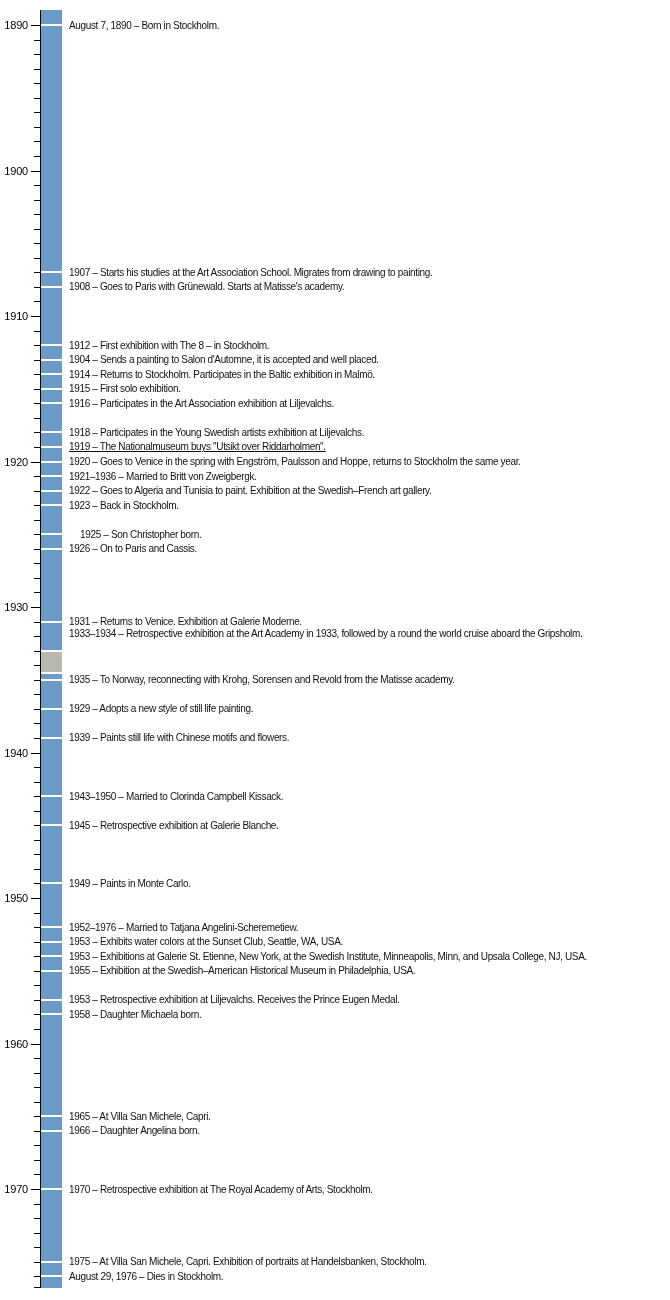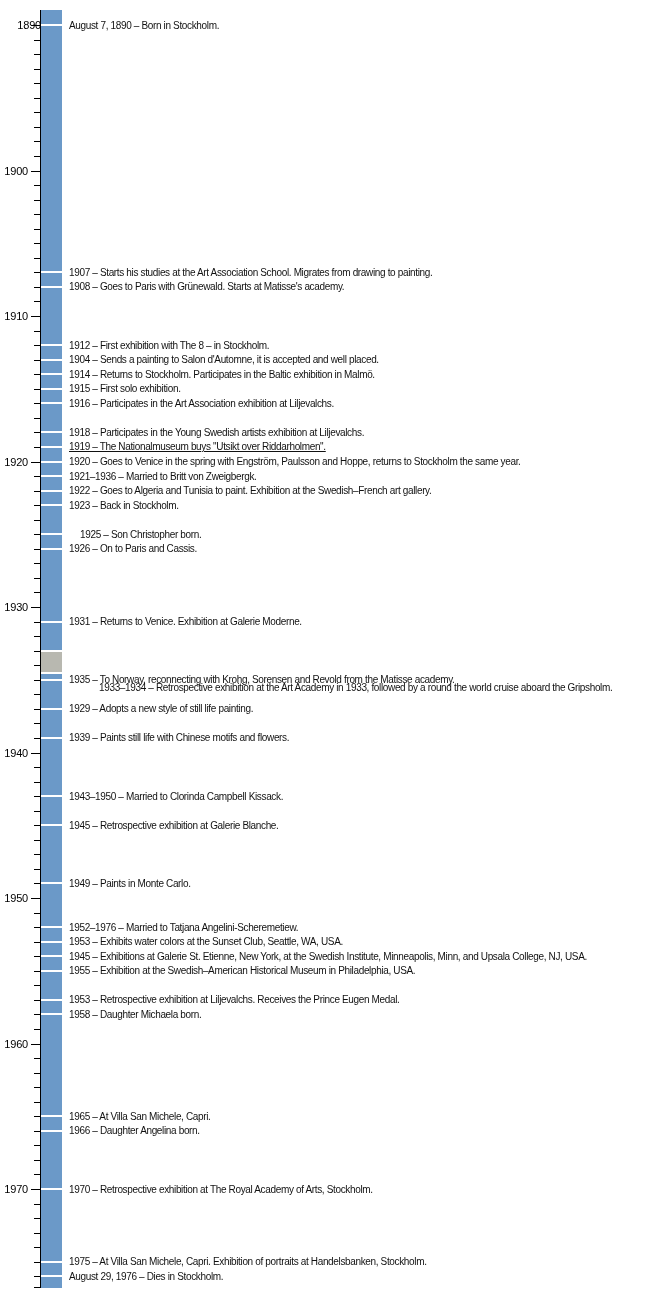--- a/index.html
+++ b/index.html
@@ -97,21 +97,21 @@
       <div class="event-line" style="top: 988.85px; background: rgb(255, 255, 255);"></div>
       <div class="event-line" style="top: 1003.4px; background: rgb(255, 255, 255);"></div>
       <div class="event-line" style="top: 1105.25px; background: rgb(255, 255, 255);"></div>
       <div class="event-line" style="top: 1119.8px; background: rgb(255, 255, 255);"></div>
       <div class="event-line" style="top: 1178px; background: rgb(255, 255, 255);"></div>
       <div class="event-line" style="top: 1250.75px; background: rgb(255, 255, 255);"></div>
       <div class="event-line" style="top: 1265.3px; background: rgb(255, 255, 255);"></div>
     </div>
     <div class="axis-line" style="left: 40px; top: 10px; height: 1278px;"></div>
     <div class="tick" style="left: 31px; top: 25px; width: 10px;"></div>
-    <div class="year-label" style="top: 19px; margin-left: 13px;">1890</div>
+    <div class="year-label" style="top: 19px;">1890</div>
     <div class="tick" style="left: 34px; top: 40px; width: 7px;"></div>
     <div class="tick" style="left: 34px; top: 54px; width: 7px;"></div>
     <div class="tick" style="left: 34px; top: 69px; width: 7px;"></div>
     <div class="tick" style="left: 34px; top: 83px; width: 7px;"></div>
     <div class="tick" style="left: 34px; top: 98px; width: 7px;"></div>
     <div class="tick" style="left: 34px; top: 112px; width: 7px;"></div>
     <div class="tick" style="left: 34px; top: 127px; width: 7px;"></div>
     <div class="tick" style="left: 34px; top: 141px; width: 7px;"></div>
     <div class="tick" style="left: 34px; top: 156px; width: 7px;"></div>
     <div class="tick" style="left: 31px; top: 171px; width: 10px;"></div>
@@ -210,30 +210,30 @@
     <div class="event-label" style="top: 396.8px;">1916 – Participates in the Art Association exhibition at Liljevalchs.</div>
     <div class="event-label" style="top: 425.9px;">1918 – Participates in the Young Swedish artists exhibition at Liljevalchs.</div>
     <div class="event-label" style="top: 440.45px; text-decoration: underline;">1919 – The Nationalmuseum buys "Utsikt over Riddarholmen".</div>
     <div class="event-label" style="top: 455px;">1920 – Goes to Venice in the spring with Engström, Paulsson and Hoppe, returns to Stockholm the same year.</div>
     <div class="event-label" style="top: 469.55px;">1921–1936 – Married to Britt von Zweigbergk.</div>
     <div class="event-label" style="top: 484.1px;">1922 – Goes to Algeria and Tunisia to paint. Exhibition at the Swedish–French art gallery.</div>
     <div class="event-label" style="top: 498.65px;">1923 – Back in Stockholm.</div>
     <div class="event-label" style="top: 527.75px; margin-left: 11px;">1925 – Son Christopher born.</div>
     <div class="event-label" style="top: 542.3px;">1926 – On to Paris and Cassis.</div>
     <div class="event-label" style="top: 615.05px;">1931 – Returns to Venice. Exhibition at Galerie Moderne.</div>
-    <div class="event-label" style="top: 681px; margin-left: 30px;">1933–1934 – Retrospective exhibition at the Art Academy in 1933, followed by a round the world cruise aboard the Gripsholm.</div>
+    <div class="event-label" style="top: 627px;">1933–1934 – Retrospective exhibition at the Art Academy in 1933, followed by a round the world cruise aboard the Gripsholm.</div>
     <div class="event-label" style="top: 673.25px;">1935 – To Norway, reconnecting with Krohg, Sorensen and Revold from the Matisse academy.</div>
     <div class="event-label" style="top: 702.35px;">1929 – Adopts a new style of still life painting.</div>
     <div class="event-label" style="top: 731.45px;">1939 – Paints still life with Chinese motifs and flowers.</div>
     <div class="event-label" style="top: 789.65px;">1943–1950 – Married to Clorinda Campbell Kissack.</div>
     <div class="event-label" style="top: 818.75px;">1945 – Retrospective exhibition at Galerie Blanche.</div>
     <div class="event-label" style="top: 876.95px;">1949 – Paints in Monte Carlo.</div>
     <div class="event-label" style="top: 920.6px;">1952–1976 – Married to Tatjana Angelini-Scheremetiew.</div>
     <div class="event-label" style="top: 935.15px;">1953 – Exhibits water colors at the Sunset Club, Seattle, WA, USA.</div>
-    <div class="event-label" style="top: 949.7px;">1945 – Exhibitions at Galerie St. Etienne, New York, at the Swedish Institute, Minneapolis, Minn, and Upsala College, NJ, USA.</div>
+    <div class="event-label" style="top: 949.7px;">1953 – Exhibitions at Galerie St. Etienne, New York, at the Swedish Institute, Minneapolis, Minn, and Upsala College, NJ, USA.</div>
     <div class="event-label" style="top: 964.25px;">1955 – Exhibition at the Swedish–American Historical Museum in Philadelphia, USA.</div>
     <div class="event-label" style="top: 993.35px;">1953 – Retrospective exhibition at Liljevalchs. Receives the Prince Eugen Medal.</div>
     <div class="event-label" style="top: 1007.9px;">1958 – Daughter Michaela born.</div>
     <div class="event-label" style="top: 1109.75px;">1965 – At Villa San Michele, Capri.</div>
     <div class="event-label" style="top: 1124.3px;">1966 – Daughter Angelina born.</div>
     <div class="event-label" style="top: 1182.5px;">1970 – Retrospective exhibition at The Royal Academy of Arts, Stockholm.</div>
     <div class="event-label" style="top: 1255.25px;">1975 – At Villa San Michele, Capri. Exhibition of portraits at Handelsbanken, Stockholm.</div>
     <div class="event-label" style="top: 1269.8px;">August 29, 1976 – Dies in Stockholm.</div>
   </div>
 

